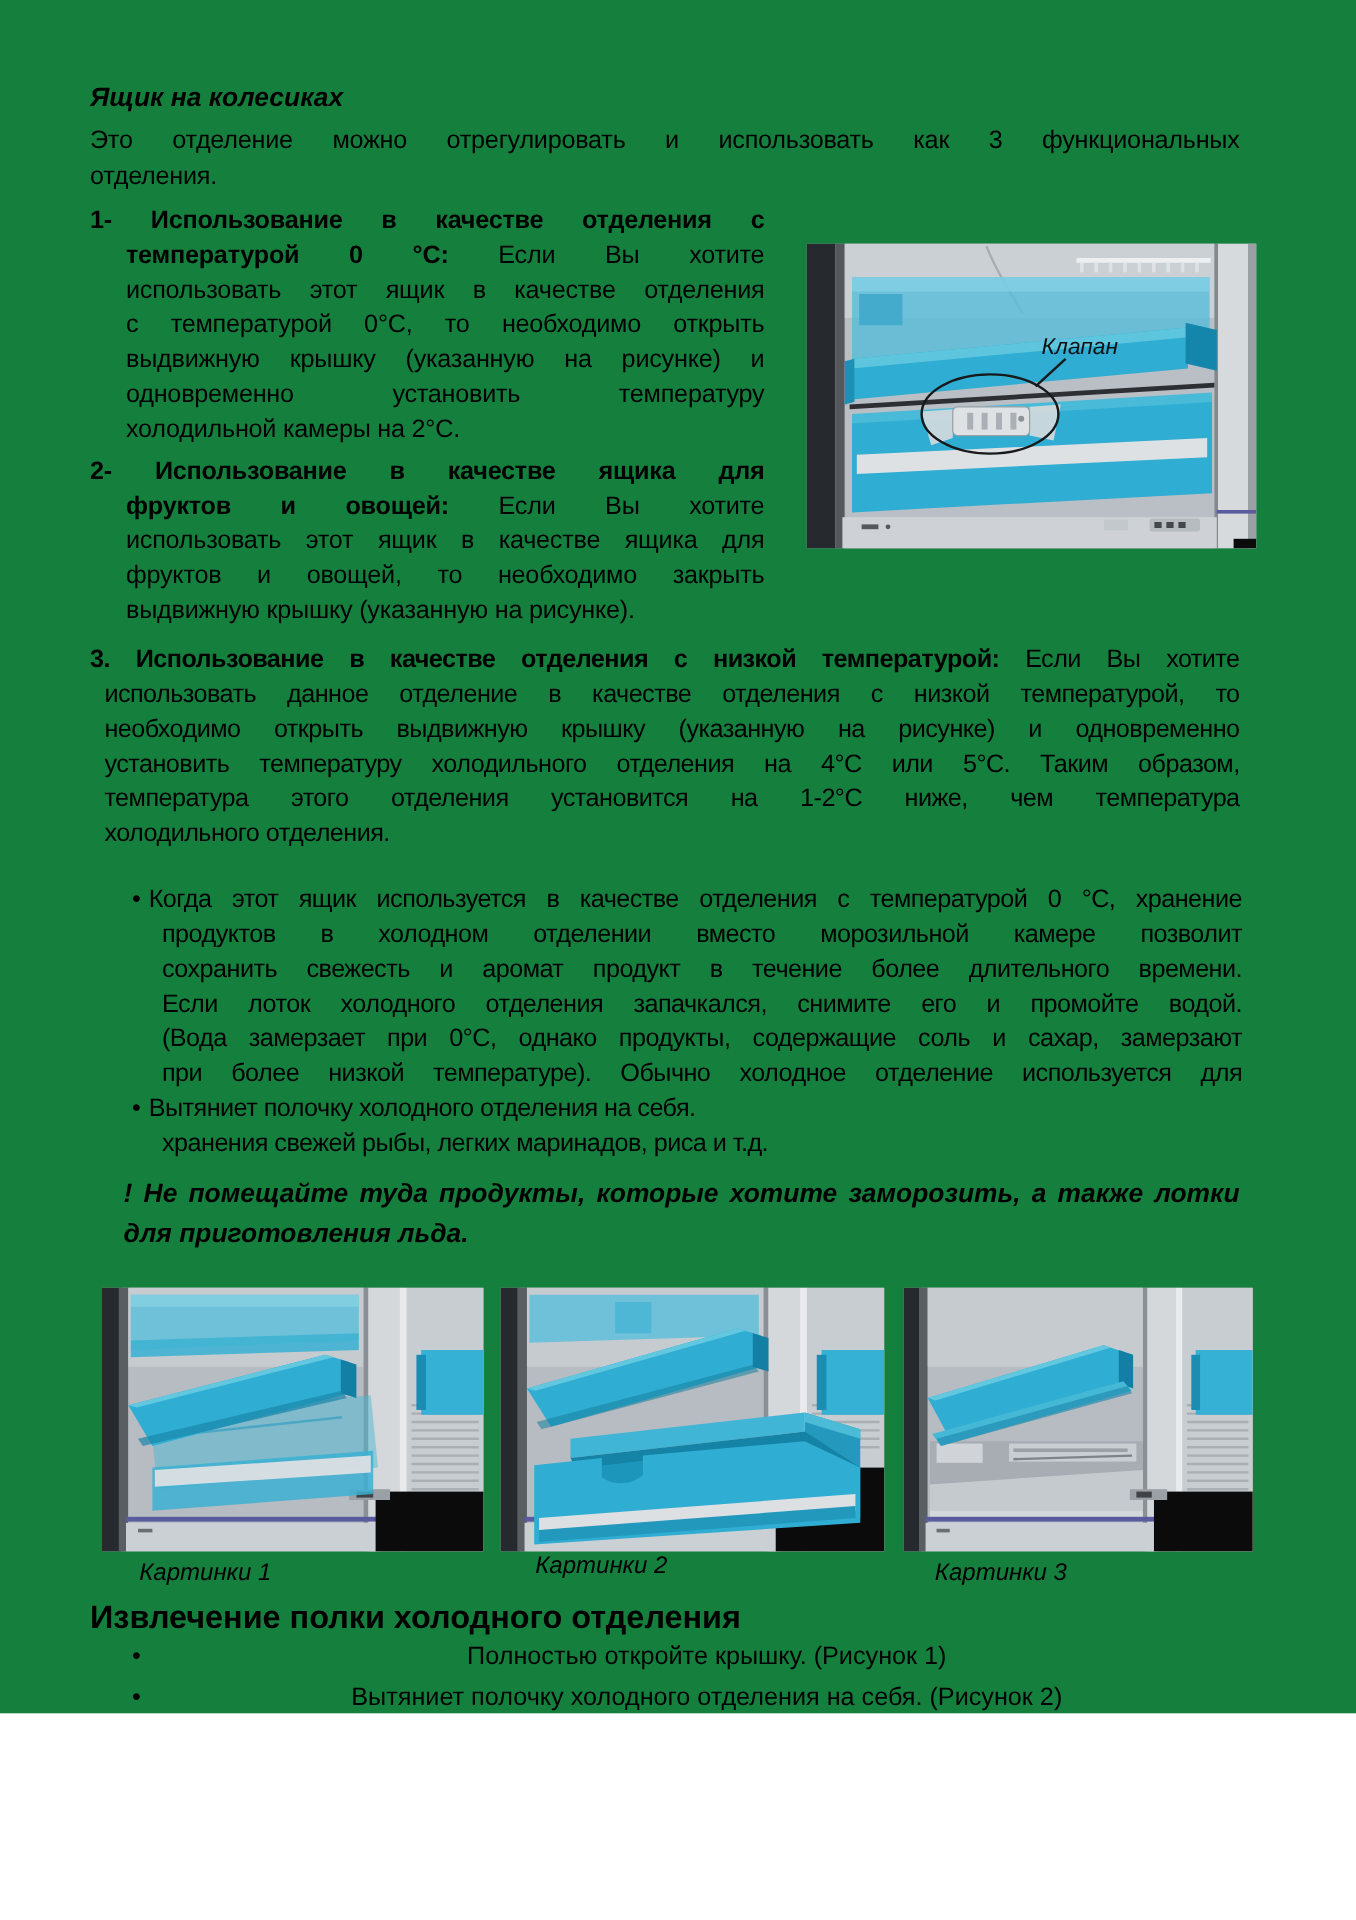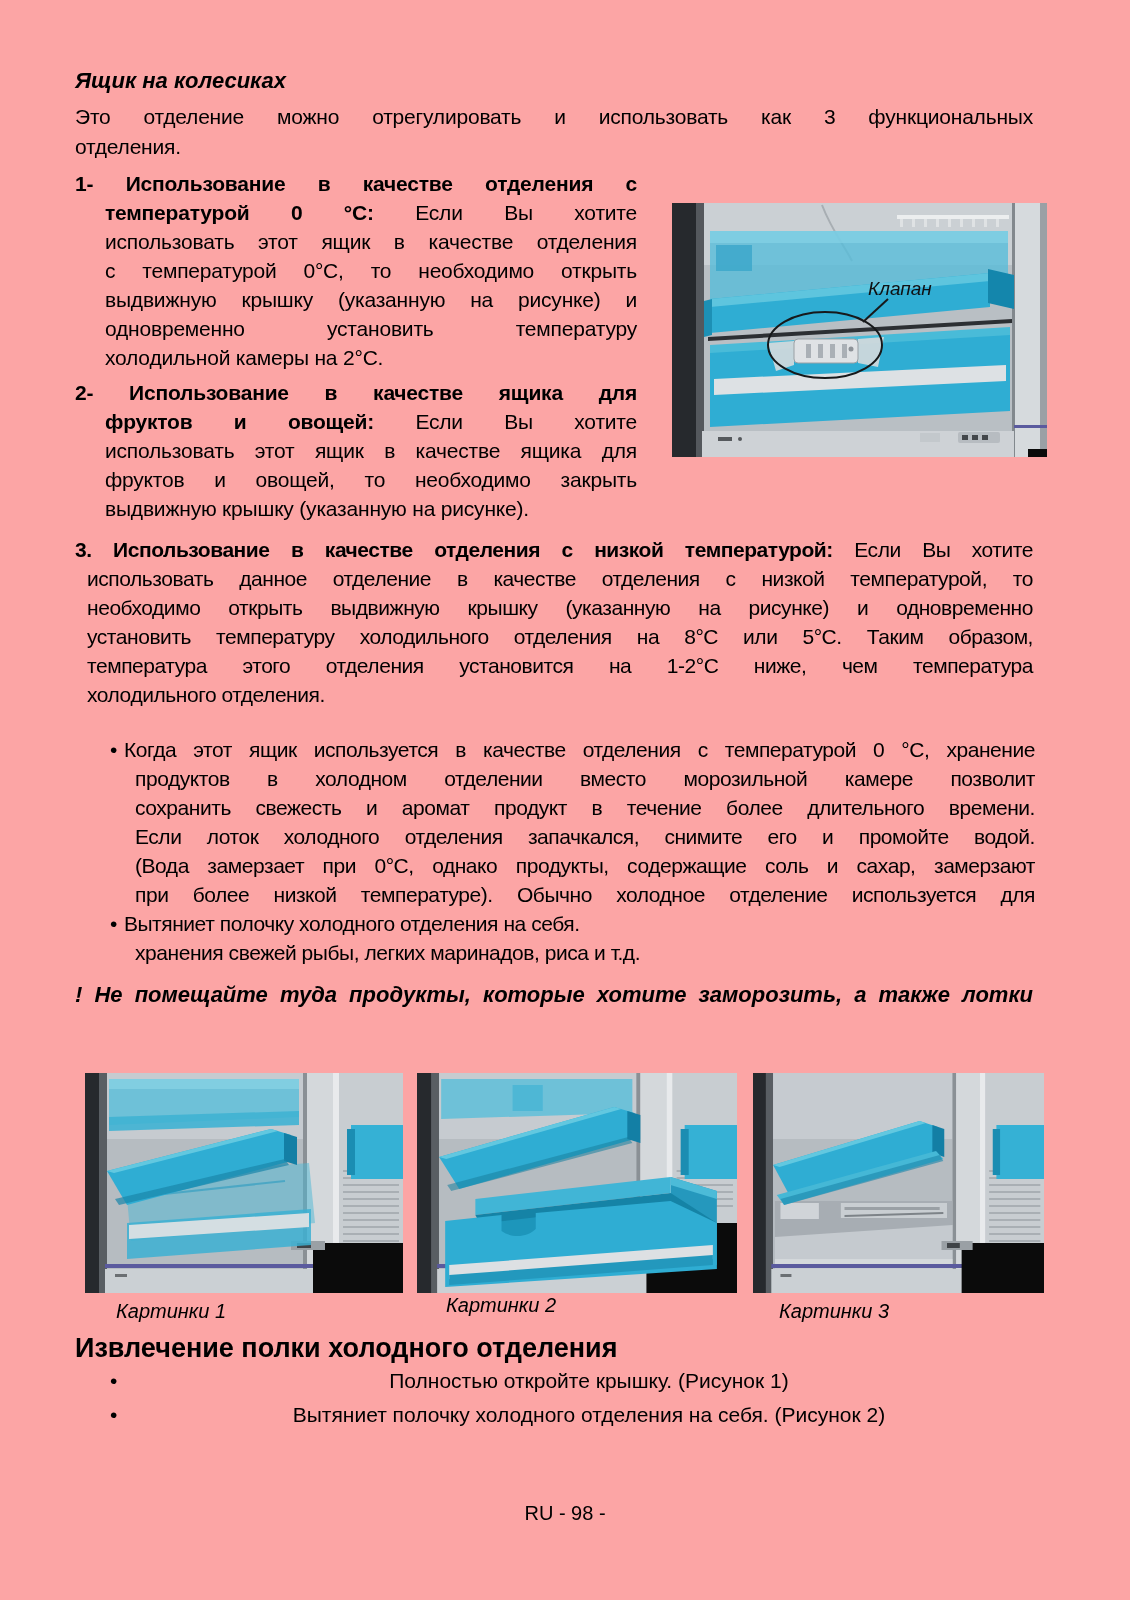--- a/index.html
+++ b/index.html
@@ -1,34 +1,34 @@
 <!DOCTYPE html>
 <html><head>
 <meta charset="utf-8">
 <style>
   html,body { margin:0; padding:0; background:#ffffff; }
-  .page { position:relative; width:1130px; height:1600px; background:#fca5a5;
+  .page { position:relative; width:1130px; height:1428px; background:#15803d;
           font-family:"Liberation Sans", sans-serif; color:#000; overflow:hidden; }
   .abs { position:absolute; }
   .title { font-size:22px; font-weight:bold; font-style:italic; }
   .body-text { font-size:21px; line-height:29px; letter-spacing:-0.2px; }
   .intro .jline { line-height:30px; }
   .jline { text-align:justify; text-align-last:justify; }
   .jline.last { text-align-last:left; }
   .item { margin:0; }
   .item .l1 { text-indent:-30px; }
   .item { padding-left:30px; }
   .item + .item { margin-top:6px; }
   .item3 { padding-left:12px; }
   .item3 .l1 { text-indent:-12px; }
   .narrow { letter-spacing:-0.45px; }
   .withdot::before { content:"•"; margin-right:7px; }
   .cont { margin-left:25px; }
   .warning { font-size:22px; font-weight:bold; font-style:italic; }
-  .warning .jline { line-height:33px; }
+  .warning .jline { line-height:33px;margin-left:28px; }
   .caption { font-size:20px; font-style:italic;margin-left:26px; }
   .h2 { font-size:27px; font-weight:bold; }
   .b2list { font-size:21px; line-height:29px; }
   .b2item { position:relative; padding-left:4px; text-indent:18px; margin-bottom:5px; text-align:center; }
   .b2item::before { content:"•"; position:absolute; left:2px; top:0; text-indent:0; }
   .footer { font-size:20px; text-align:center; left:0; right:0; }
   figure { margin:0; }
 </style>
 </head>
 <body>
@@ -118,38 +118,39 @@
       <ellipse cx="153" cy="142" rx="57" ry="33" fill="none" stroke="#17191b" stroke-width="2"></ellipse>
       <line x1="216" y1="96" x2="191" y2="119" stroke="#17191b" stroke-width="2"></line>
       <text x="196" y="92" font-family="Liberation Sans, sans-serif" font-size="19" font-style="italic" fill="#101113">Клапан</text>
     </svg>
   </figure>
 
   <div class="abs body-text narrow item3" style="left:75px; top:535px; width:946px;">
     <div class="jline l1"><b><span>3.</span> <span>Использование в качестве отделения с низкой температурой:</span></b> <span>Если Вы хотите</span></div>
     <div class="jline">использовать данное отделение в качестве отделения с низкой температурой, то</div>
     <div class="jline">необходимо открыть выдвижную крышку (указанную на рисунке) и одновременно</div>
-    <div class="jline">установить температуру холодильного отделения на 8°С или 5°С. Таким образом,</div>
+    <div class="jline">установить температуру холодильного отделения на 4°С или 5°С. Таким образом,</div>
     <div class="jline">температура этого отделения установится на 1-2°С ниже, чем температура</div>
     <div class="jline last">холодильного отделения.</div>
   </div>
 
   <div class="abs body-text narrow" style="left:110px; top:735px; width:925px;">
     <div class="jline withdot">Когда этот ящик используется в качестве отделения с температурой 0 °С, хранение</div>
     <div class="jline cont">продуктов в холодном отделении вместо морозильной камере позволит</div>
     <div class="jline cont">сохранить свежесть и аромат продукт в течение более длительного времени.</div>
     <div class="jline cont">Если лоток холодного отделения запачкался, снимите его и промойте водой.</div>
     <div class="jline cont">(Вода замерзает при 0°С, однако продукты, содержащие соль и сахар, замерзают</div>
     <div class="jline cont">при более низкой температуре). Обычно холодное отделение используется для</div>
     <div class="jline last withdot">Вытяниет полочку холодного отделения на себя.</div>
     <div class="jline cont last">хранения свежей рыбы, легких маринадов, риса и т.д.</div>
   </div>
 
   <div class="abs warning" style="left:75px; top:978px; width:958px;">
     <div class="jline">! Не помещайте туда продукты, которые хотите заморозить, а также лотки</div>
+    <div class="jline last">для приготовления льда.</div>
   </div>
 
   <figure class="abs" style="left:85px; top:1073px; width:318px; height:220px;">
     <svg width="318" height="220" viewBox="0 0 318 220" role="img">
       <rect width="318" height="220" fill="#c2c7cc"></rect>
       <rect x="0" y="0" width="16" height="220" fill="#26292d"></rect>
       <rect x="14" y="0" width="8" height="220" fill="#595e63"></rect>
       <rect x="22" y="0" width="196" height="200" fill="#b6bcc1"></rect>
       <rect x="22" y="0" width="196" height="66" fill="#c6cbd0"></rect>
       <rect x="218" y="0" width="4" height="220" fill="#8a9095"></rect>

